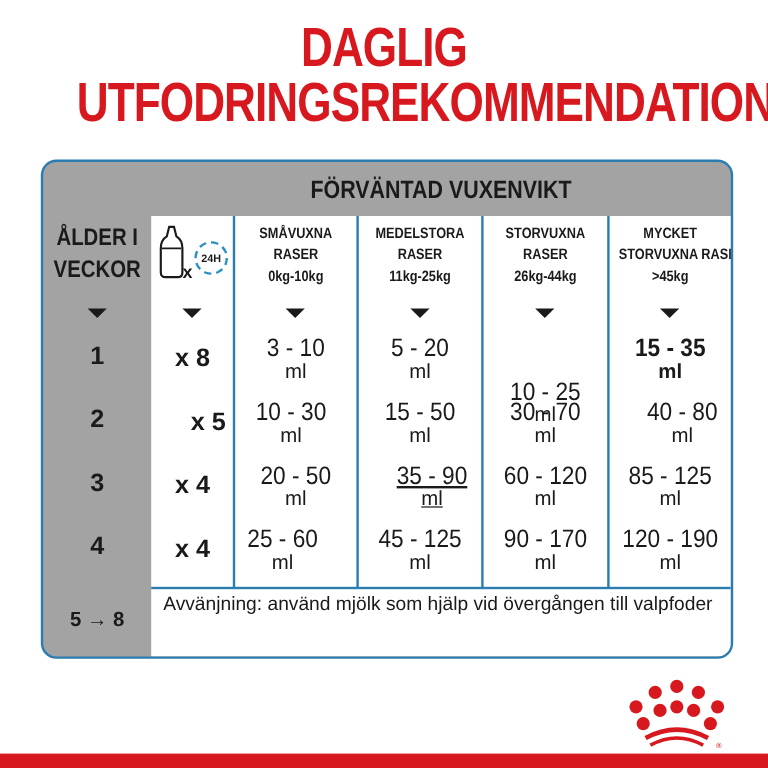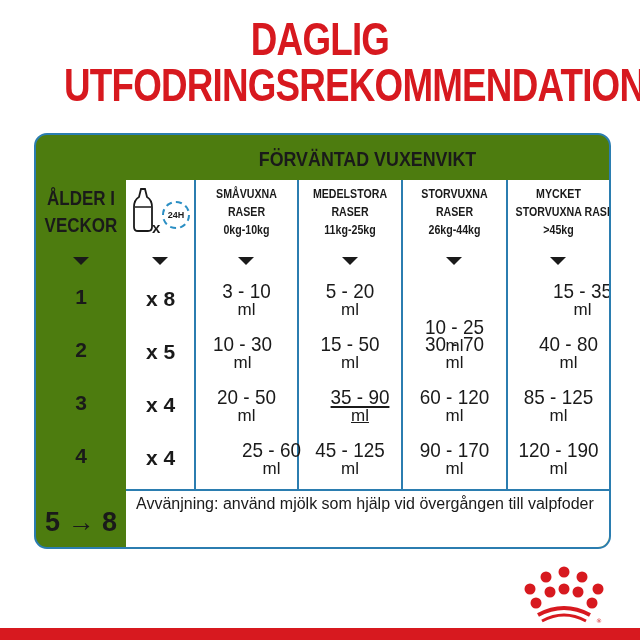--- a/index.html
+++ b/index.html
@@ -4,39 +4,39 @@
 <style>
   html, body { margin: 0; padding: 0; }
   body { width: 640px; height: 640px; background: #ffffff; position: relative; overflow: hidden;
          font-family: "Liberation Sans", "DejaVu Sans", sans-serif; color: #1a1a1a; }
   .title { position: absolute; left: 0; width: 640px; text-align: center; color: #d7191f;
            font-family: "Liberation Sans", sans-serif; font-weight: bold; letter-spacing: -1px; }
   .title1 { top: 14px; font-size: 46px; line-height: 50px; transform: scaleX(0.8); }
   .title2 { top: 60px; font-size: 46px; line-height: 50px; transform: scaleX(0.8); }
 
   .table { position: absolute; left: 34px; top: 133px; width: 573px; height: 412px;
-           border: 2px solid #2b7db0; border-radius: 13px; background: #4d7c0f; overflow: hidden; }
+           border: 2px solid #2b7db0; border-radius: 13px; background: #a3a3a3; overflow: hidden; }
   .band-title { position: absolute; left: 90px; top: 0; width: 483px; height: 45px; line-height: 48px;
                 text-align: center; font-weight: bold; font-size: 21px; color: #1a1a1a; transform: scaleX(0.85); }
   .white { position: absolute; left: 90px; top: 45px; width: 483px; height: 367px; background: #ffffff; }
   .vline { position: absolute; width: 2px; background: #2b7db0; }
   .hline { position: absolute; height: 2px; background: #2b7db0; left: 90px; width: 483px; }
 
   .age-head { position: absolute; left: 0; top: 45px; width: 90px; text-align: center; font-weight: bold;
               font-size: 20px; line-height: 27px; transform: scaleX(0.85); }
   .col-head { position: absolute; top: 50px; text-align: center; font-weight: bold; font-size: 12.5px;
               line-height: 18px; transform: scaleX(0.85); white-space: nowrap; }
   .tri { position: absolute; width: 0; height: 0; border-left: 8px solid transparent;
          border-right: 8px solid transparent; border-top: 8px solid #1a1a1a; }
   .cell { position: absolute; text-align: center; }
   .cell .val { display: block; font-size: 21px; line-height: 22px; transform: scaleX(0.9); white-space: nowrap; }
   .cell .unit { display: block; font-size: 17px; line-height: 16px; }
   .age { position: absolute; left: 0; width: 90px; text-align: center; font-weight: bold; font-size: 21px; }
   .times { position: absolute; left: 90px; width: 69px; text-align: center; font-weight: bold; font-size: 21px; }
-  .note-age { position: absolute; left: 0; top: 372px; width: 90px; text-align: center; font-weight: bold; font-size: 27px; }
+  .note-age { position: absolute; left: 0; top: 372px; width: 90px; text-align: center; font-weight: bold; font-size: 17px; }
   .note { position: absolute; left: 100px; top: 359px; width: 460px; font-size: 16px; line-height: 20px; }
   .redbar { position: absolute; left: 0; top: 628px; width: 640px; height: 12px; background: #d7191f; }
 </style>
 </head>
 <body>
 
 <div class="title title1">DAGLIG</div>
 <div class="title title2">UTFODRINGSREKOMMENDATION</div>
 
 <div class="table">
@@ -99,27 +99,27 @@
       <span class="unit">ml</span>
     </div>
   <div class="cell" style="left:263px; width:102px; top:145px;">
       <span class="val">5 - 20</span>
       <span class="unit">ml</span>
     </div>
   <div class="cell" style="left:367px; width:103px; top:145px;margin-top:36px;">
       <span class="val">10 - 25</span>
       <span class="unit">ml</span>
     </div>
-  <div class="cell" style="left:496px; width:101px; top:145px;">
+  <div class="cell" style="left:472px; width:101px; top:145px;font-weight:bold;">
       <span class="val">15 - 35</span>
       <span class="unit">ml</span>
     </div>
 
   <div class="age" style="top:203px;">2</div>
-  <div class="times" style="top:205px;">x 5</div>
+  <div class="times" style="top:205px;padding-left:13px;">x 5</div>
   <div class="cell" style="left:160px; width:93px; top:198px;">
       <span class="val">10 - 30</span>
       <span class="unit">ml</span>
     </div>
   <div class="cell" style="left:263px; width:102px; top:198px;">
       <span class="val">15 - 50</span>
       <span class="unit">ml</span>
     </div>
   <div class="cell" style="left:367px; width:103px; top:198px;">
       <span class="val">30 - 70</span>
@@ -144,21 +144,21 @@
       <span class="val">60 - 120</span>
       <span class="unit">ml</span>
     </div>
   <div class="cell" style="left:472px; width:101px; top:251px;">
       <span class="val">85 - 125</span>
       <span class="unit">ml</span>
     </div>
 
   <div class="age" style="top:309px;">4</div>
   <div class="times" style="top:311px;">x 4</div>
-  <div class="cell" style="left:160px; width:79px; top:304px;margin-left:36px;">
+  <div class="cell" style="left:160px; width:79px; top:304px;">
       <span class="val">25 - 60</span>
       <span class="unit">ml</span>
     </div>
   <div class="cell" style="left:263px; width:102px; top:304px;">
       <span class="val">45 - 125</span>
       <span class="unit">ml</span>
     </div>
   <div class="cell" style="left:367px; width:103px; top:304px;">
       <span class="val">90 - 170</span>
       <span class="unit">ml</span>

